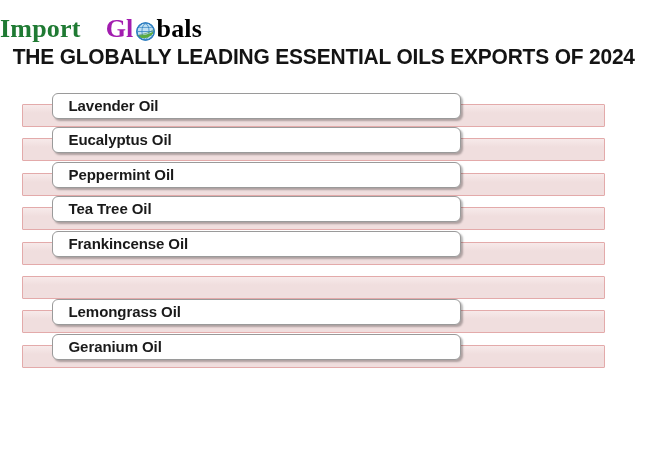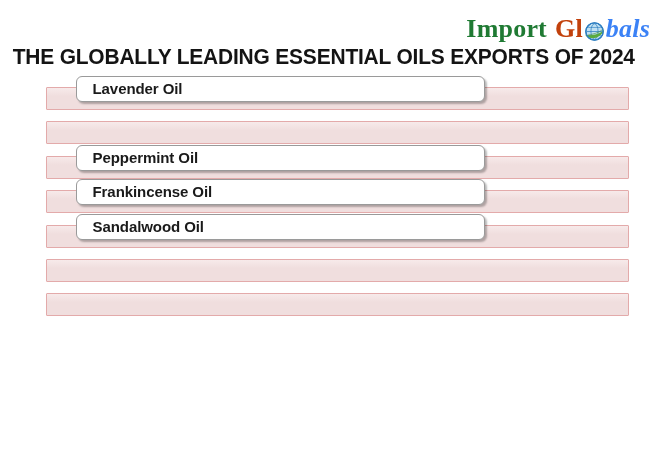--- a/index.html
+++ b/index.html
@@ -14,43 +14,42 @@
     overflow: hidden;
     position: relative;
   }
 
   
   .logo-wrap {
     width: 100%;
     height: 42px;
     display: flex;
     align-items: center;
-    justify-content: flex-end;
+    justify-content: flex-start;
     padding-top: 16px;
     box-sizing: border-box;
   }
   .logo {
     display: flex;
     align-items: center;
     font-family: "Liberation Serif", serif;
     font-size: 26px;
     font-weight: 700;
     letter-spacing: 0.2px;
     line-height: 1;
   }
   .logo-import {
     color: #1f7a33;
   }
   .logo-gl {
-    color: #c2410c;
-    margin-left: 8px;
+    color: #a21caf;
+    margin-left: 25px;
   }
   .logo-bals {
-    color: #3b82f6;
-    font-style: italic;
+    color: #000000;
   }
   .globe-icon {
     width: 23px;
     height: 23px;
     display: inline-block;
     position: relative;
     top: 2px;
     margin: 0 0px;
   }
 
@@ -68,23 +67,22 @@
     transform-origin: left center;
     line-height: 26px;
     height: 30px;
     display: flex;
     align-items: center;
   }
 
   
   .chart {
     position: relative;
-    margin-top: 4px;
+    margin-top: 21px;
     height: 358px;
-    padding-left: 24px;
   }
   .row {
     position: relative;
     height: 34.4px;
   }
   .bar-track {
     position: absolute;
     left: 22px;
     top: 11px;
     height: 23px;
@@ -162,57 +160,71 @@
     </div>
     <div class="label-box">
       <span class="label-text">Lavender Oil</span>
     </div>
   </div>
 
   <div class="row">
     <div class="bar-track" style="width:583px">
       <div class="bar-gloss"></div>
     </div>
+    <div class="label-box">
+      <span class="label-text">Eucalyptus Oil</span>
+    </div>
   </div>
 
   <div class="row">
     <div class="bar-track" style="width:583px">
       <div class="bar-gloss"></div>
     </div>
     <div class="label-box">
       <span class="label-text">Peppermint Oil</span>
     </div>
   </div>
 
+  <div class="row">
+    <div class="bar-track" style="width:583px">
+      <div class="bar-gloss"></div>
+    </div>
+    <div class="label-box">
+      <span class="label-text">Tea Tree Oil</span>
+    </div>
+  </div>
 
 
 
   <div class="row">
     <div class="bar-track" style="width:583px">
       <div class="bar-gloss"></div>
     </div>
     <div class="label-box">
       <span class="label-text">Frankincense Oil</span>
     </div>
   </div>
 
   <div class="row">
     <div class="bar-track" style="width:583px">
       <div class="bar-gloss"></div>
     </div>
-    <div class="label-box">
-      <span class="label-text">Sandalwood Oil</span>
-    </div>
-  </div>
-
-  <div class="row">
-    <div class="bar-track" style="width:583px">
-      <div class="bar-gloss"></div>
-    </div>
-  </div>
-
-  <div class="row">
-    <div class="bar-track" style="width:583px">
-      <div class="bar-gloss"></div>
+  </div>
+
+  <div class="row">
+    <div class="bar-track" style="width:583px">
+      <div class="bar-gloss"></div>
+    </div>
+    <div class="label-box">
+      <span class="label-text">Lemongrass Oil</span>
+    </div>
+  </div>
+
+  <div class="row">
+    <div class="bar-track" style="width:583px">
+      <div class="bar-gloss"></div>
+    </div>
+    <div class="label-box">
+      <span class="label-text">Geranium Oil</span>
     </div>
   </div>
 
 </div>
 
 </body></html>

